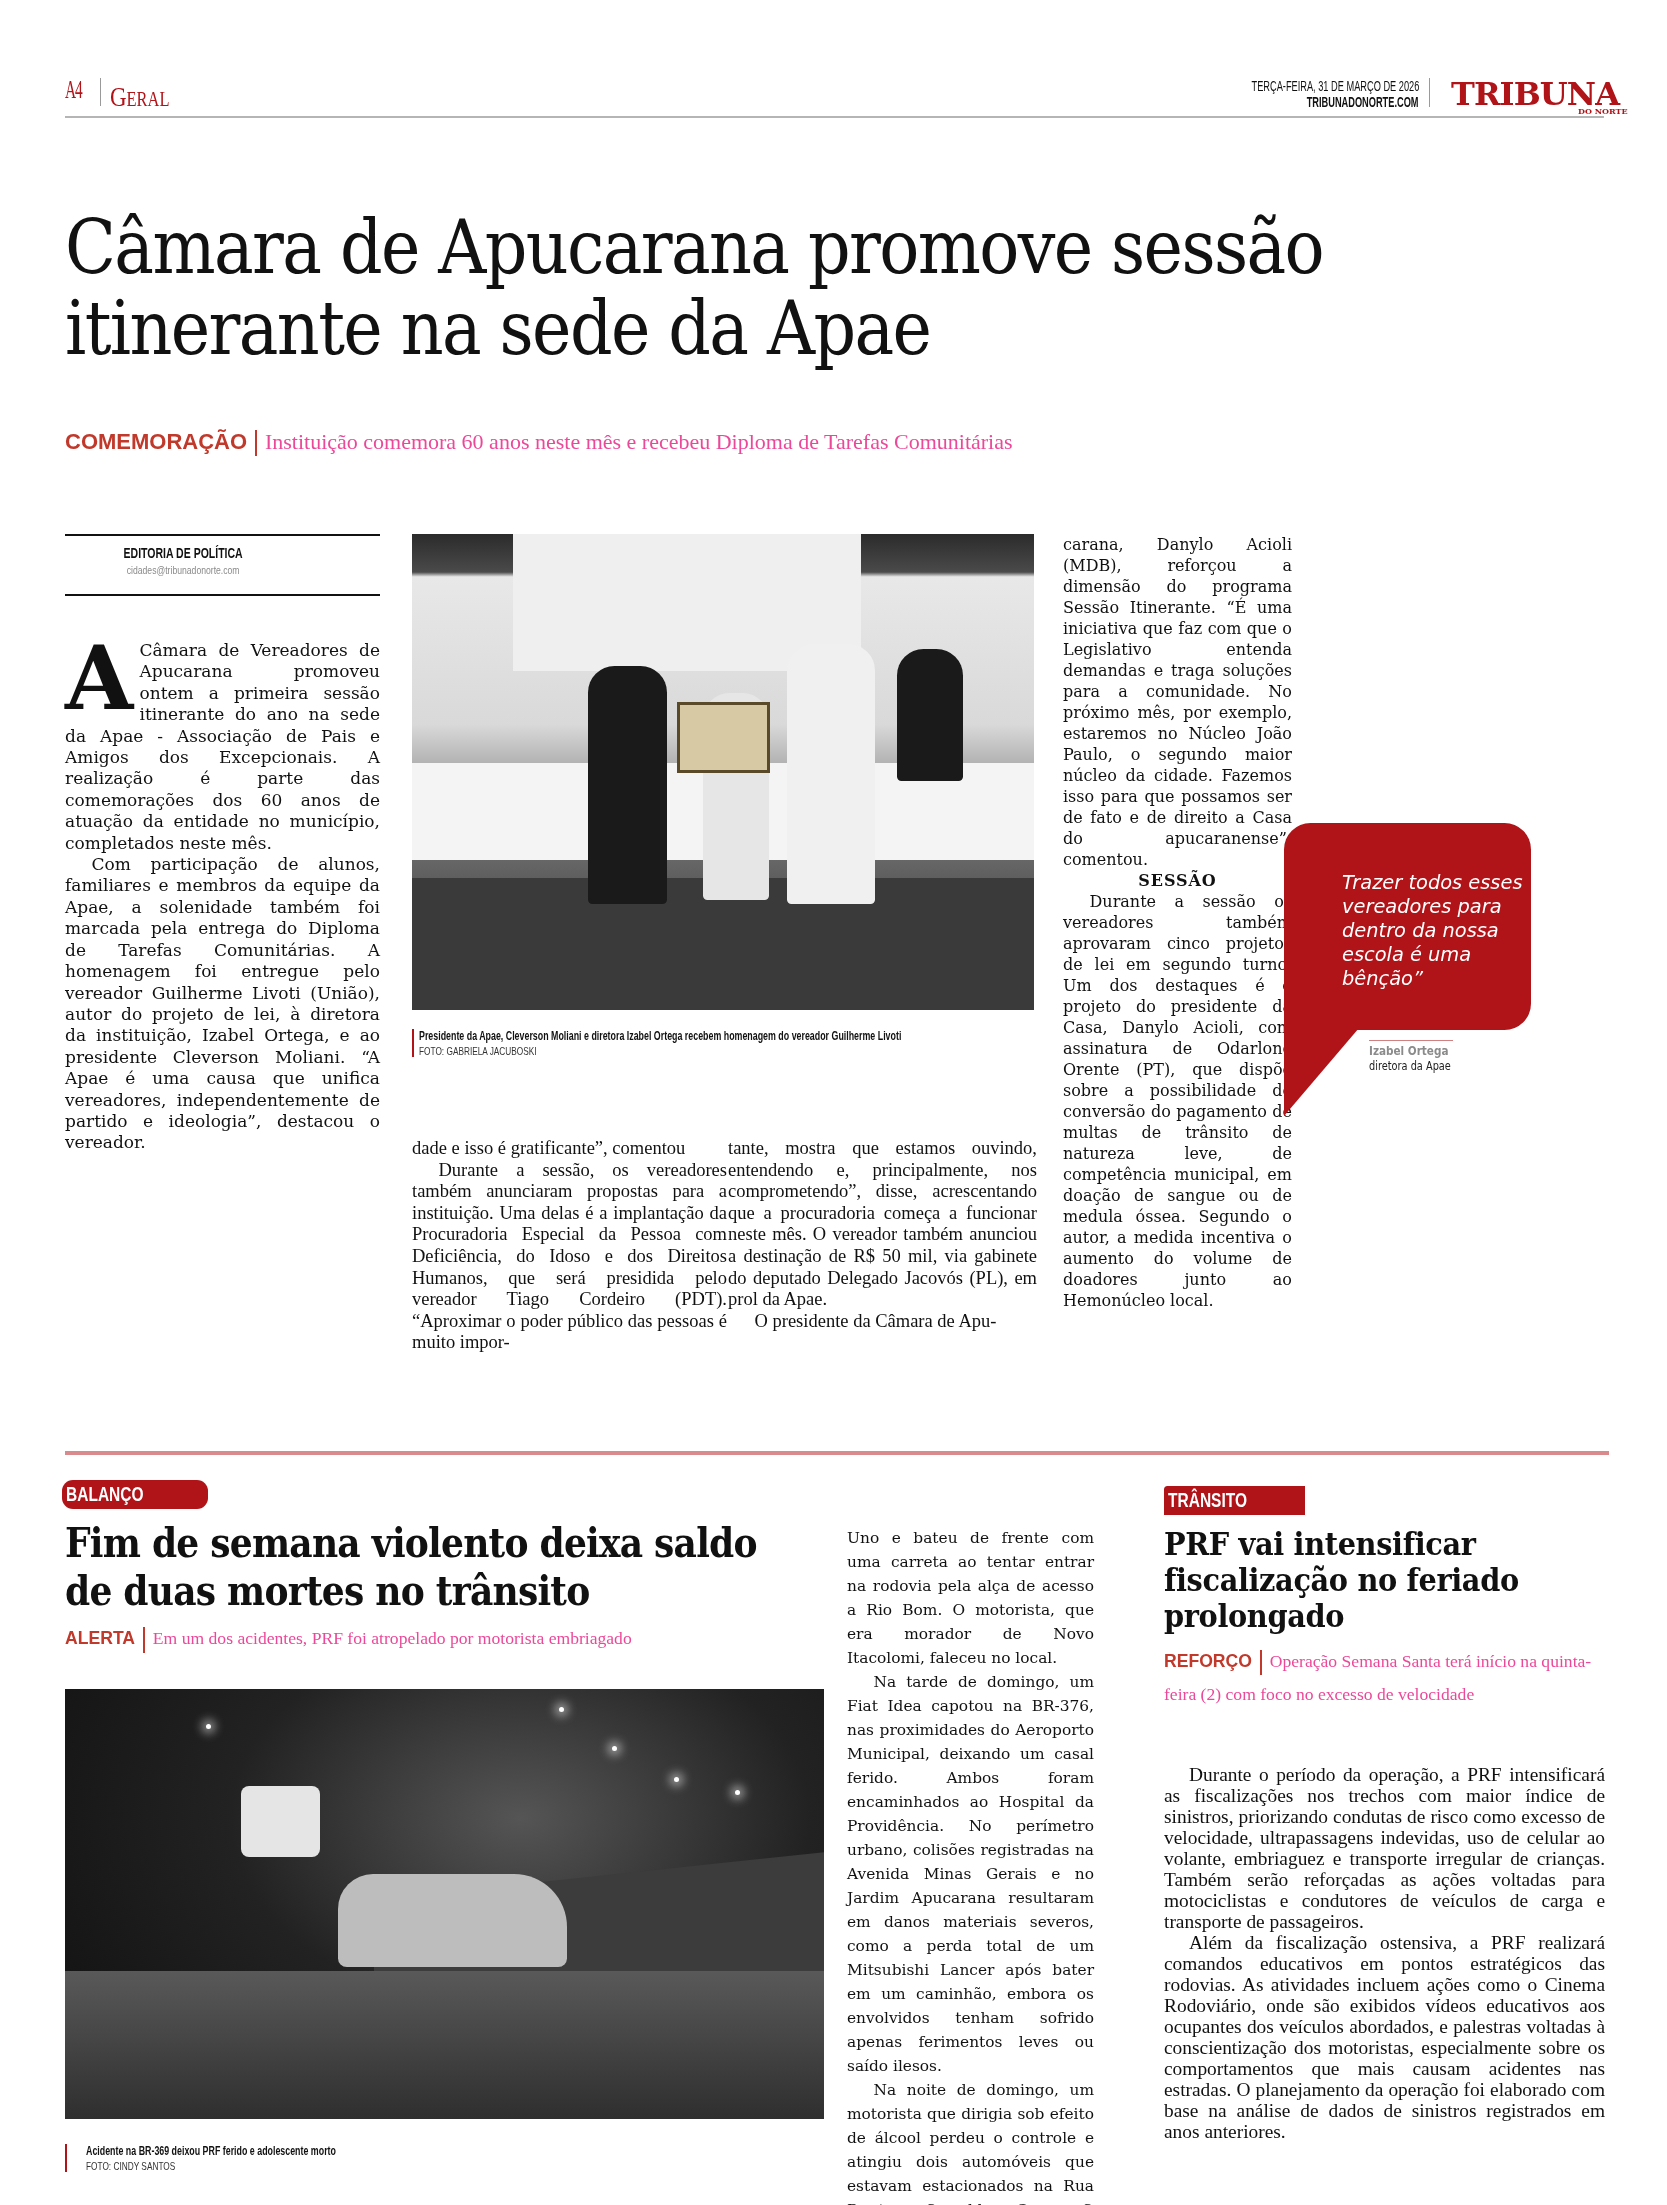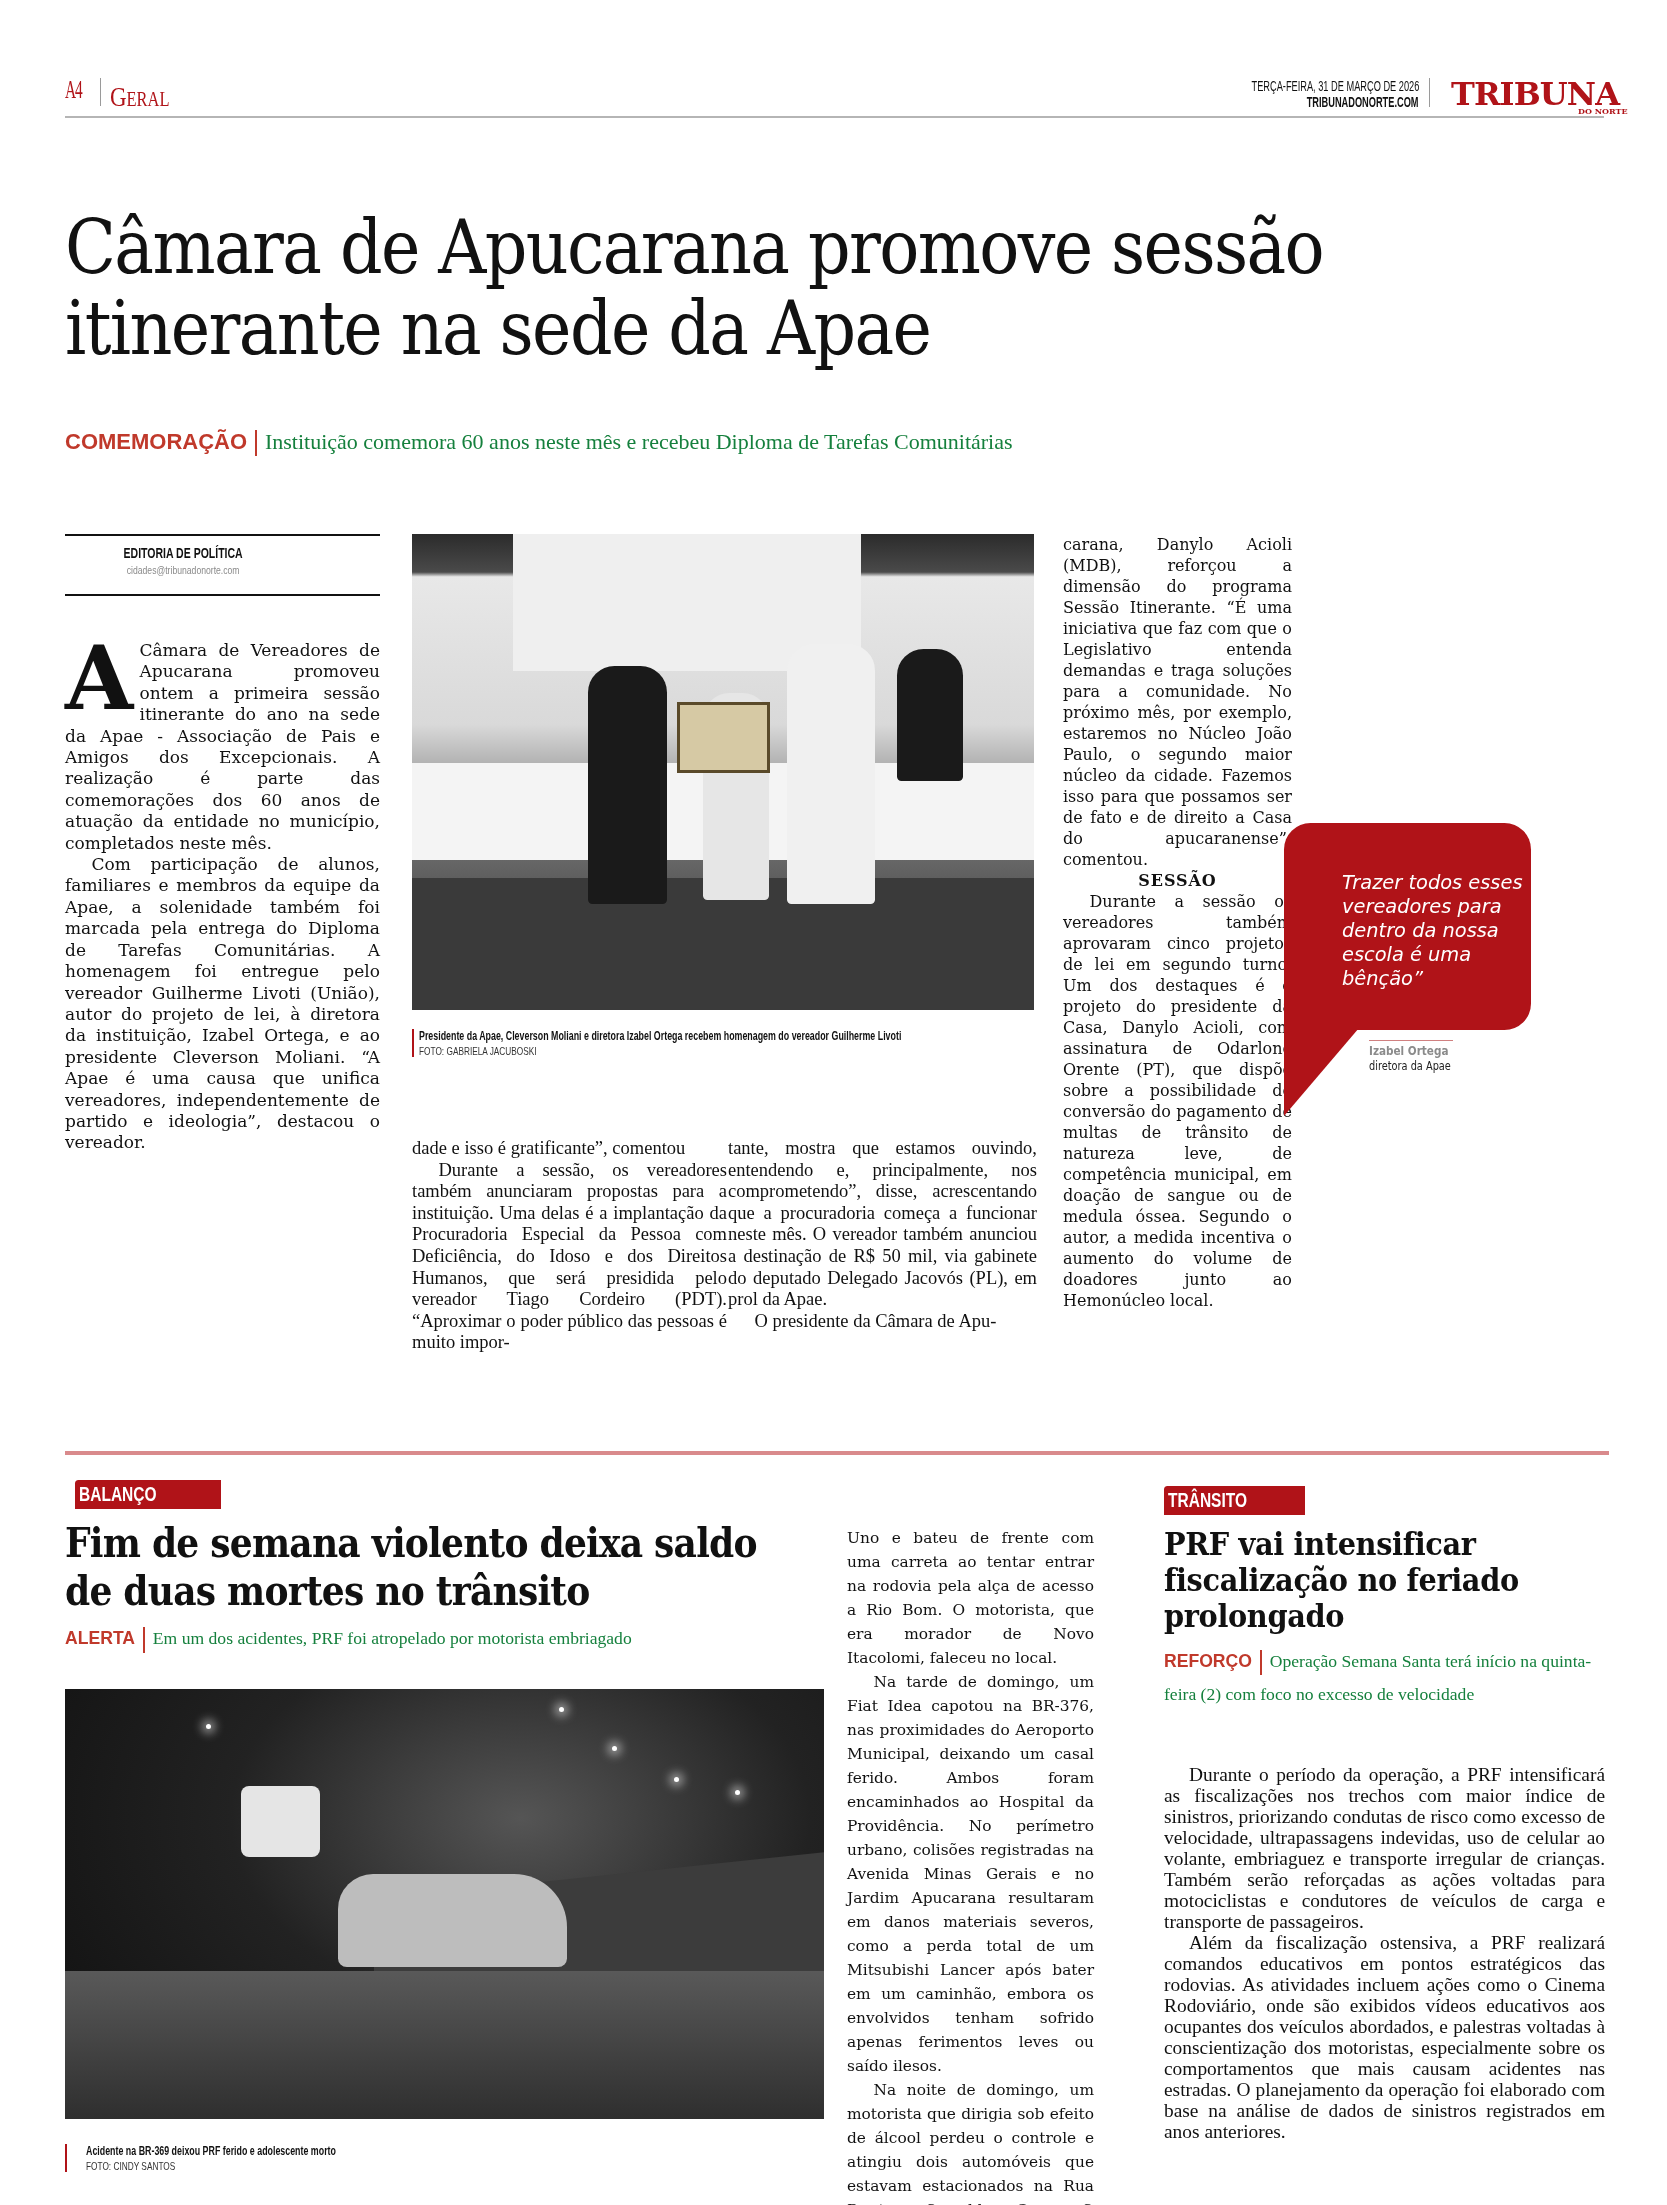--- a/index.html
+++ b/index.html
@@ -17,21 +17,21 @@
   .hdr-sep2 { left: 1429px; top: 78px; width: 1.3px; height: 29px; background: #9a9a9a; }
   .logo { left: 1451px; top: 78px; font-family: "DejaVu Serif", serif; font-weight: bold; color: #b01318; font-size: 32px; letter-spacing: -0.9px; line-height: 1; }
   .logo-sub { left: 1578px; top: 106px; font-family: "DejaVu Serif", serif; font-weight: bold; color: #b01318; font-size: 8px; }
   .hdr-rule { left: 65px; top: 116px; width: 1539px; height: 2.2px; background: #b5b5b5; }
 
   
   .h1 { left: 65px; top: 207px; width: 1455px; font-family: "DejaVu Serif", serif; font-size: 74px; line-height: 1.1; letter-spacing: -1.8px; color: #111; font-weight: 500; transform: scaleX(0.9); transform-origin: left top; }
   .kicker-row { left: 65px; top: 429px; font-family: "Liberation Sans", sans-serif; font-size: 22px; white-space: nowrap; }
   .kicker { color: #c0392b; font-weight: bold; }
   .kicker-bar { display: inline-block; width: 1.8px; height: 25.6px; background: #c0392b; vertical-align: middle; margin: 0 8px; }
-  .kicker-sub { color: #15803d; font-family: "Liberation Serif", serif; }
+  .kicker-sub { color: #ec4899; font-family: "Liberation Serif", serif; }
 
   .byline-box { left: 65px; top: 534px; width: 315px; border-top: 2.6px solid #111; border-bottom: 2.6px solid #111; padding: 8.8px 0 17.6px; text-align: center; }
   .byline-name { font-family: "Liberation Sans", sans-serif; font-weight: bold; font-size: 14px; transform: scaleX(0.75); transform-origin: left top; }
   .byline-mail { font-family: "Liberation Sans", sans-serif; color: #8a8a8a; font-size: 11.5px; margin-top: 3.5px; transform: scaleX(0.75); transform-origin: left top; }
 
   .photo1 { left: 412px; top: 534px; width: 622px; height: 476px; background: linear-gradient(180deg, #2b2b2b 0%, #4a4a4a 8%, #e8e8e8 9%, #d9d9d9 40%, #7a7a7a 60%, #202020 100%); overflow: hidden; }
   .photo1 .screen { position: absolute; left: 101px; top: 0; width: 348px; height: 137px; background: #efefef; }
   .photo1 .table { position: absolute; left: 0; top: 229px; width: 622px; height: 97px; background: #f4f4f4; }
   .photo1 .floor { position: absolute; left: 0; top: 344px; width: 622px; height: 132px; background: #3a3a3a; }
   .photo1 .p { position: absolute; background: #1a1a1a; border-radius: 26.5px 26.5px 4.4px 4.4px; }
@@ -56,21 +56,21 @@
   .quote-text { left: 1321px; top: 871px; width: 185px; font-family: "DejaVu Sans", sans-serif; font-style: italic; color: #fff; font-size: 19.4px; line-height: 24px; margin-left: 21px; }
   .quote-rule { left: 1369px; top: 1040px; width: 84px; height: 0.9px; background: #d08080; }
   .quote-name { left: 1369px; top: 1044px; font-family: "DejaVu Sans", sans-serif; color: #8b8b8b; font-weight: bold; font-size: 12.3px; transform: scaleX(0.85); transform-origin: left top; }
   .quote-role { left: 1369px; top: 1059px; font-family: "DejaVu Sans", sans-serif; color: #222; font-size: 11.5px; transform: scaleX(0.85); transform-origin: left top; }
 
   .divider { left: 65px; top: 1451px; width: 1544px; height: 3.5px; background: #d98a8c; }
 
   
   .tag { height: 29px; background: #b01318; color: #fff; font-family: "Liberation Sans", sans-serif; font-weight: bold; font-size: 19.4px; line-height: 29px; padding-left: 4.4px; border-radius: 3.5px 0 0 0; }
   .tag span { display: inline-block; transform: scaleX(0.8); transform-origin: left center; }
-  .tag2 { left: 75px; top: 1480px; width: 146px; }
+  .tag2 { left: 62px; top: 1480px; width: 146px; border-radius: 11px; }
   .h2 { left: 65px; top: 1519px; width: 794px; font-family: "DejaVu Serif", serif; font-weight: bold; font-size: 41px; line-height: 48px; letter-spacing: -0.9px; transform: scaleX(0.88); transform-origin: left top; }
   .kicker2 { left: 65px; top: 1627px; font-size: 17.6px; }
   .photo2 { left: 65px; top: 1689px; width: 759px; height: 430px; background: radial-gradient(ellipse at 60% 30%, #555 0%, #222 45%, #0d0d0d 100%); overflow: hidden; }
   .photo2 .road { position: absolute; left: 309px; top: 185px; width: 485px; height: 154px; background: #3c3c3c; transform: skewY(-6deg); }
   .photo2 .grass { position: absolute; left: 0; top: 282px; width: 759px; height: 150px; background: linear-gradient(180deg, #595959, #2e2e2e); }
   .photo2 .car { position: absolute; left: 273px; top: 185px; width: 229px; height: 93px; background: #bdbdbd; border-radius: 35px 53px 8.8px 8.8px; }
   .photo2 .amb { position: absolute; left: 176px; top: 97px; width: 79px; height: 71px; background: #e5e5e5; border-radius: 8px; }
   .photo2 .light { position: absolute; width: 5.3px; height: 5.3px; background: #fff; border-radius: 50%; box-shadow: 0 0 9.7px 4.4px rgba(255,255,255,0.5); }
 
   .caption2 { left: 65px; top: 2144px; border-left: 2.6px solid #b01318; padding-left: 19px; font-family: "Liberation Sans", sans-serif; }

